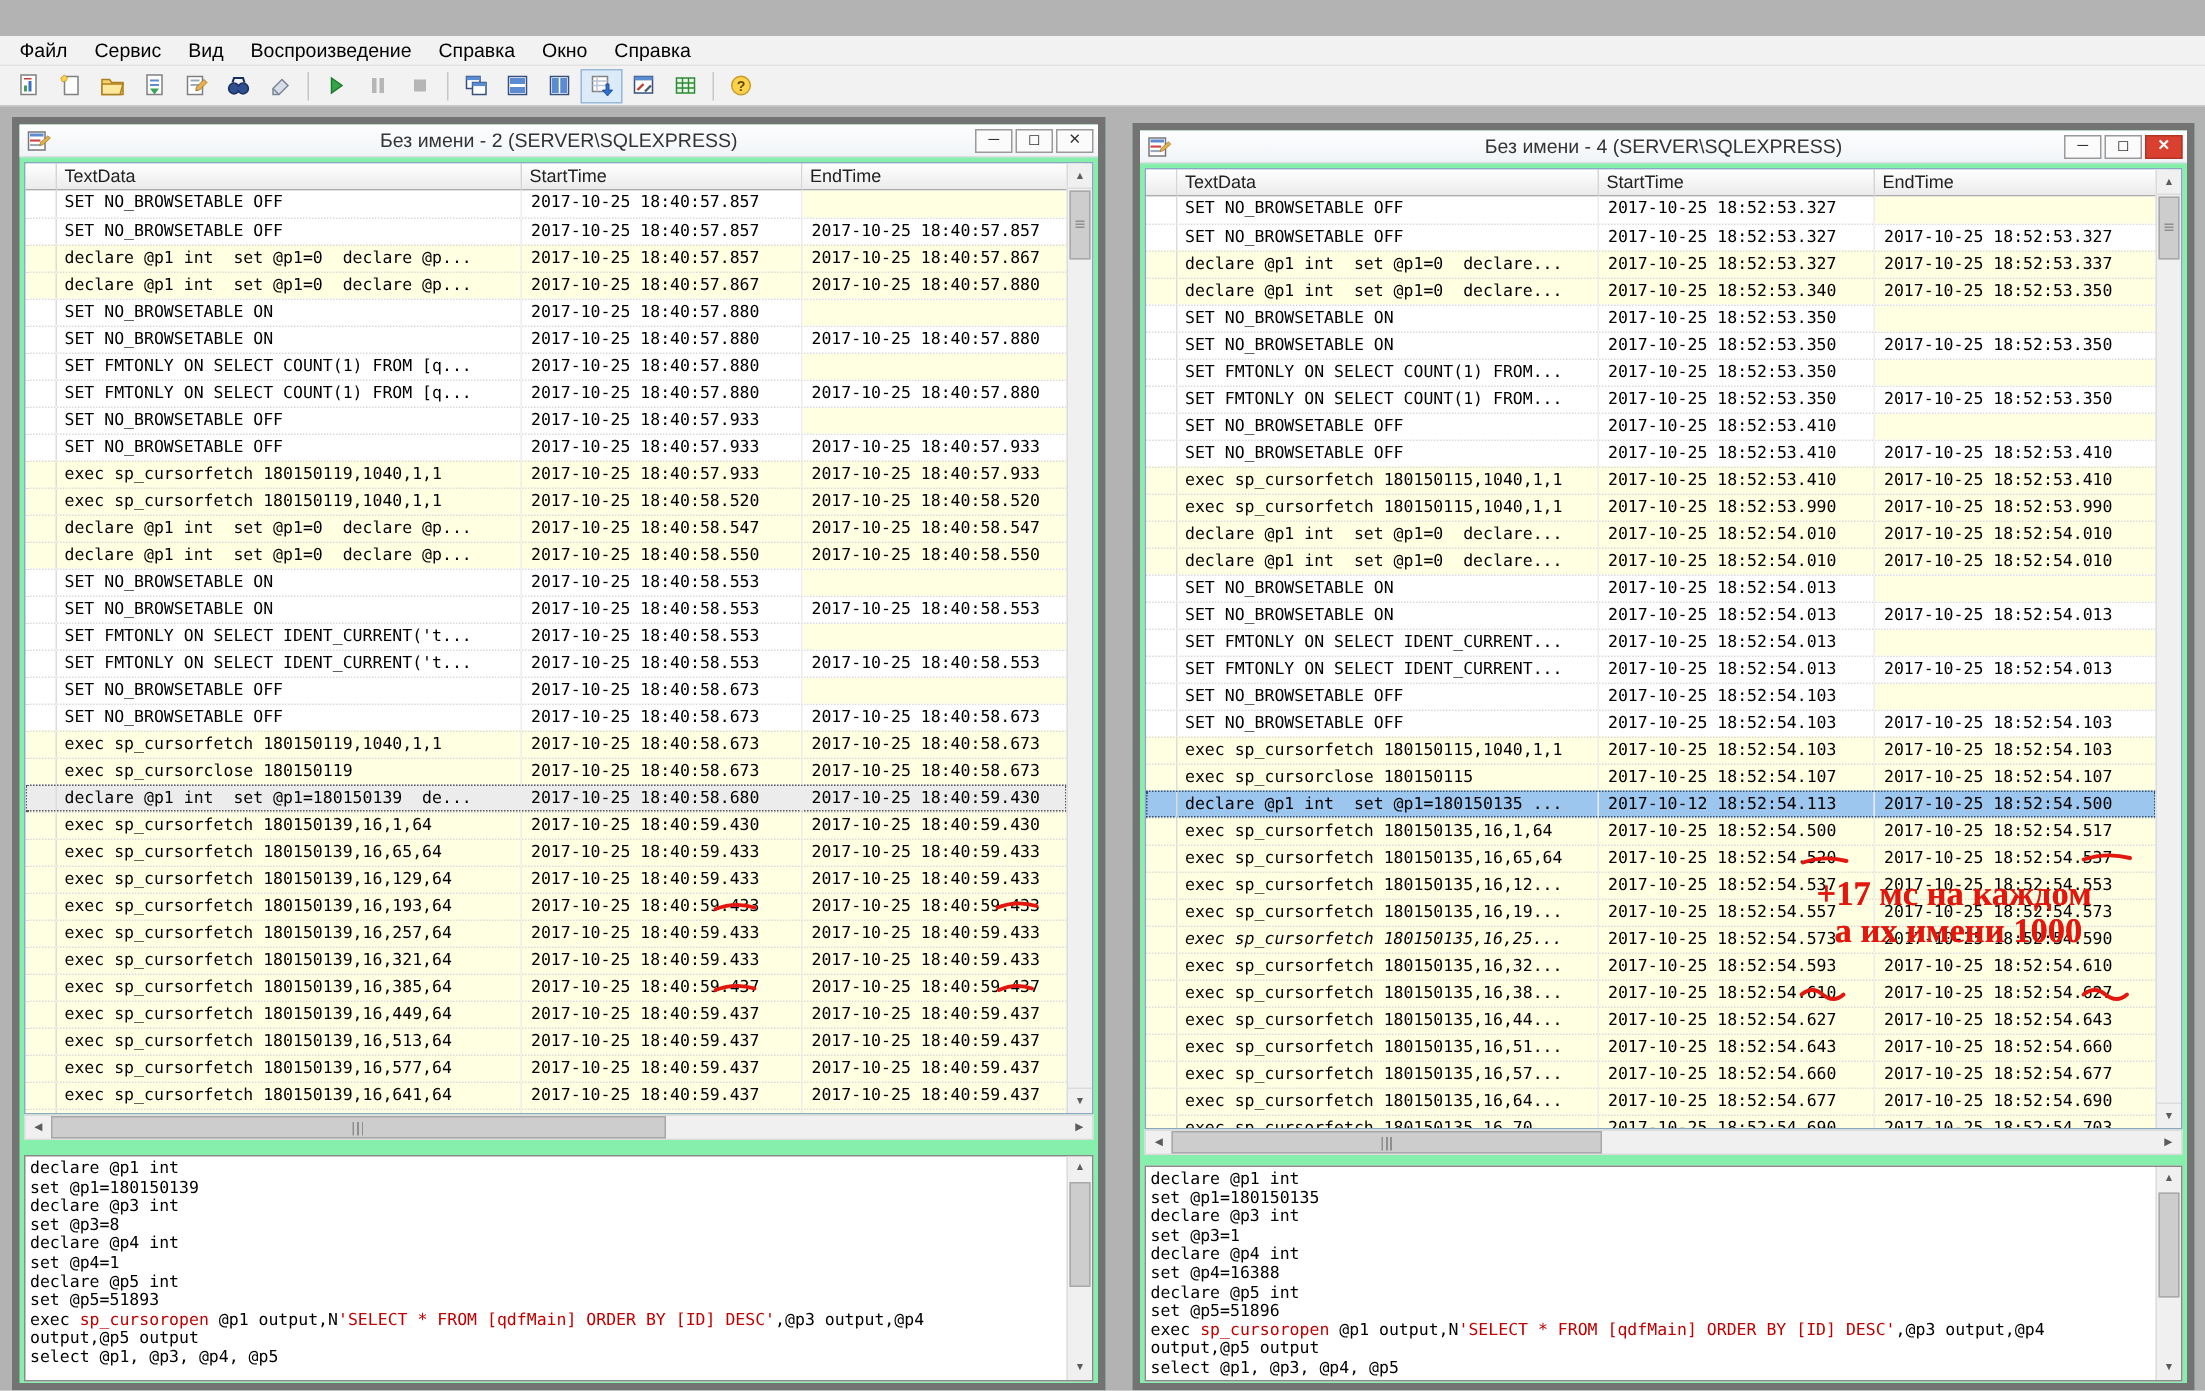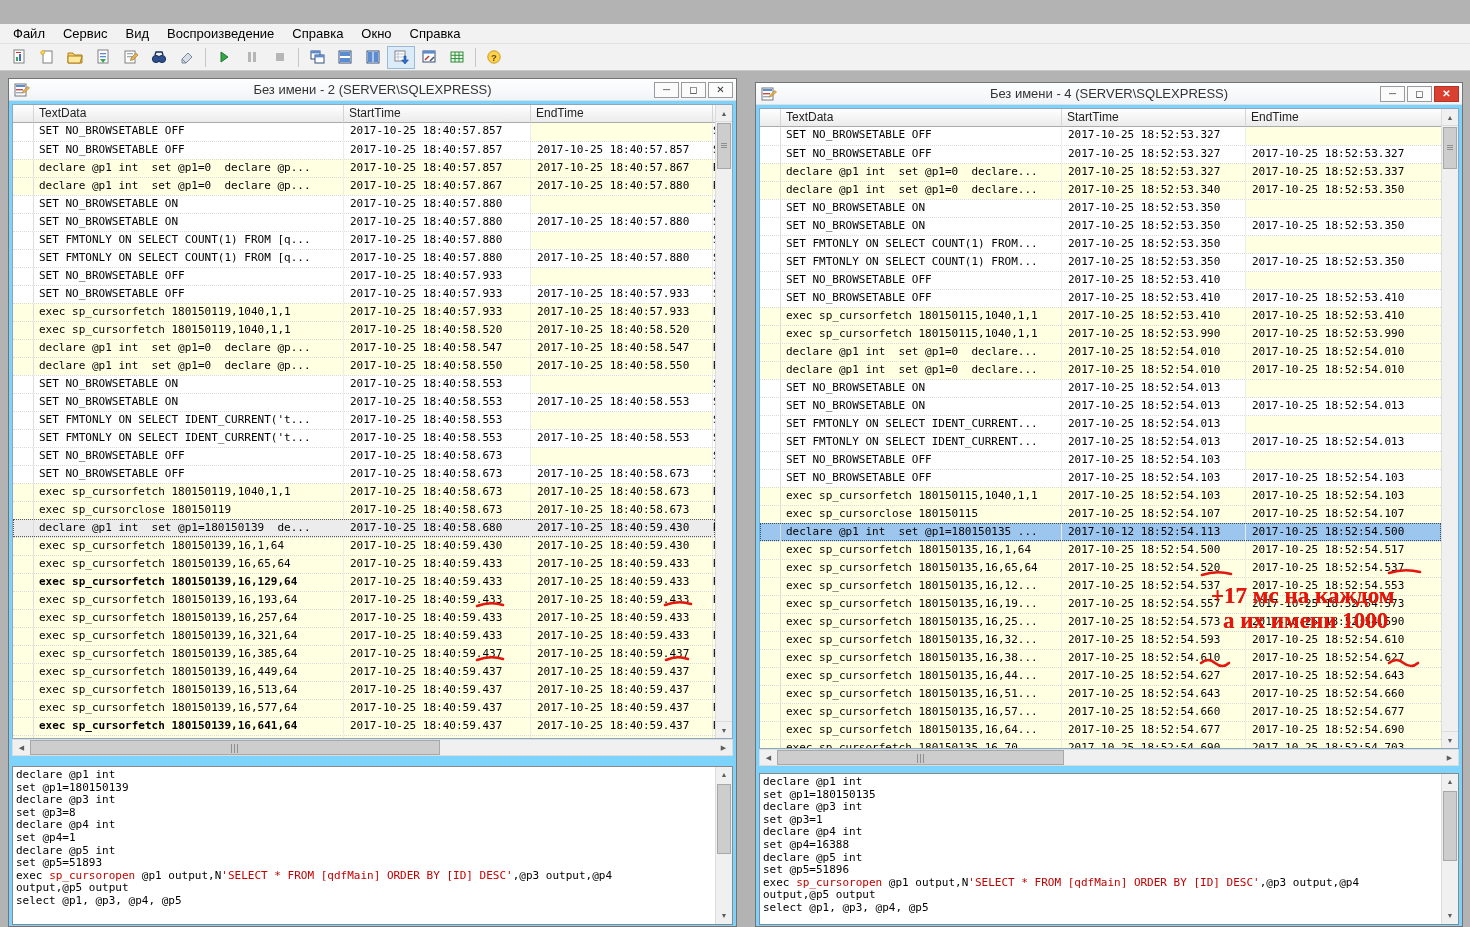--- a/index.html
+++ b/index.html
@@ -13,21 +13,21 @@
   .titlebar .t { position:absolute; left:0; right:0; top:3px; text-align:center; font-size:14px; color:#1d3640; }
   .menubar { position:absolute; left:0; top:24px; width:100%; height:20px; background:#f2f2f2; border-bottom:1px solid #e2e2e2; padding-left:4px; display:flex; align-items:center; }
   .menubar .mi { font-size:13px; color:#000; padding:1px 9px; cursor:default; }
   .toolbar { position:absolute; left:0; top:44px; width:100%; height:27px; background:#f2f2f2; border-bottom:1px solid #c9c9c9; display:flex; align-items:center; padding-left:5px; }
   .tbtn { width:28px; height:23px; display:flex; align-items:center; justify-content:center; border:1px solid transparent; }
   .tbtn.pressed { border:1px solid #9ab8d8; background:#dcebf8; }
   .tsep { width:1px; height:19px; background:#c6c6c6; margin:0 4px; }
   .mdi { position:absolute; left:0; top:71px; width:1470px; height:856px; background:#b3b3b3; }
 
   
-  .win { position:absolute; background:#7dd3fc; border:1px solid #737373; }
+  .win { position:absolute; background:#86efac; border:5px solid #737373; }
   .wtb { position:absolute; left:0; top:0; right:0; height:22px; background:linear-gradient(#fdfeff,#f1f4f7); border-bottom:1px solid #d9dfe5; }
   .wtb .wic { position:absolute; left:5px; top:3px; }
   .wtb .wt { position:absolute; left:0; right:0; top:3px; text-align:center; font-size:13px; color:#333; }
   .wbtns { position:absolute; right:3px; top:3px; display:flex; gap:2px; }
   .wb { width:25px; height:16px; border:1px solid #9a9a9a; background:#fbfbfb; font-size:10px; line-height:14px; text-align:center; color:#333; }
   .wb.close-active { background:#d9402f; border-color:#b23425; color:#fff; font-weight:bold; }
 
   
   .grid { position:absolute; background:#fff; border:1px solid #8aa8c0; overflow:hidden; }
   .ghead { position:absolute; left:0; top:0; right:0; height:18px; display:flex; }
@@ -406,21 +406,21 @@
             </div>
             <div class="row y">
               <div class="c margin" style="width: 21px;"></div>
               <div class="c txt" style="width: 310px;">exec sp_cursorfetch 180150139,16,65,64</div>
               <div class="c tm" style="width: 187px;">2017-10-25 18:40:59.433</div>
               <div class="c tm" style="width: 182px;">2017-10-25 18:40:59.433</div>
               <div class="c" style="width: 7px; border-right: none;">R</div>
             </div>
             <div class="row y">
               <div class="c margin" style="width: 21px;"></div>
-              <div class="c txt" style="width: 310px; font-weight: bold;">exec sp_cursorfetch 180150139,16,129,64</div>
+              <div class="c txt" style="width: 310px;">exec sp_cursorfetch 180150139,16,129,64</div>
               <div class="c tm" style="width: 187px;">2017-10-25 18:40:59.433</div>
               <div class="c tm" style="width: 182px;">2017-10-25 18:40:59.433</div>
               <div class="c" style="width: 7px; border-right: none;">R</div>
             </div>
             <div class="row y">
               <div class="c margin" style="width: 21px;"></div>
               <div class="c txt" style="width: 310px;">exec sp_cursorfetch 180150139,16,193,64</div>
               <div class="c tm" style="width: 187px;">2017-10-25 18:40:59.433</div>
               <div class="c tm" style="width: 182px;">2017-10-25 18:40:59.433</div>
               <div class="c" style="width: 7px; border-right: none;">R</div>
@@ -462,21 +462,21 @@
             </div>
             <div class="row y">
               <div class="c margin" style="width: 21px;"></div>
               <div class="c txt" style="width: 310px;">exec sp_cursorfetch 180150139,16,577,64</div>
               <div class="c tm" style="width: 187px;">2017-10-25 18:40:59.437</div>
               <div class="c tm" style="width: 182px;">2017-10-25 18:40:59.437</div>
               <div class="c" style="width: 7px; border-right: none;">R</div>
             </div>
             <div class="row y">
               <div class="c margin" style="width: 21px;"></div>
-              <div class="c txt" style="width: 310px; font-weight: bold;">exec sp_cursorfetch 180150139,16,641,64</div>
+              <div class="c txt" style="width: 310px;">exec sp_cursorfetch 180150139,16,641,64</div>
               <div class="c tm" style="width: 187px;">2017-10-25 18:40:59.437</div>
               <div class="c tm" style="width: 182px;">2017-10-25 18:40:59.437</div>
               <div class="c" style="width: 7px; border-right: none;">R</div>
             </div>
             <div class="row y partial" style="height: 5px; overflow: hidden;">
               <div class="c margin" style="width: 21px;"></div>
               <div class="c txt" style="width: 310px;"></div>
               <div class="c tm" style="width: 187px;"></div>
               <div class="c tm" style="width: 182px;"></div>
               <div class="c" style="width: 7px; border-right: none;"></div>
@@ -691,21 +691,21 @@
               <div class="c tm" style="width: 197px;">2017-10-25 18:52:54.553</div>
             </div>
             <div class="row y">
               <div class="c margin" style="width: 21px;"></div>
               <div class="c txt" style="width: 281px;">exec sp_cursorfetch 180150135,16,19...</div>
               <div class="c tm" style="width: 184px;">2017-10-25 18:52:54.557</div>
               <div class="c tm" style="width: 197px;">2017-10-25 18:52:54.573</div>
             </div>
             <div class="row y">
               <div class="c margin" style="width: 21px;"></div>
-              <div class="c txt" style="width: 281px;">exec sp_cursorfetch 180150135,16,25...</div>
+              <div class="c txt" style="width: 281px; font-style: italic;">exec sp_cursorfetch 180150135,16,25...</div>
               <div class="c tm" style="width: 184px;">2017-10-25 18:52:54.573</div>
               <div class="c tm" style="width: 197px;">2017-10-25 18:52:54.590</div>
             </div>
             <div class="row y">
               <div class="c margin" style="width: 21px;"></div>
               <div class="c txt" style="width: 281px;">exec sp_cursorfetch 180150135,16,32...</div>
               <div class="c tm" style="width: 184px;">2017-10-25 18:52:54.593</div>
               <div class="c tm" style="width: 197px;">2017-10-25 18:52:54.610</div>
             </div>
             <div class="row y">

